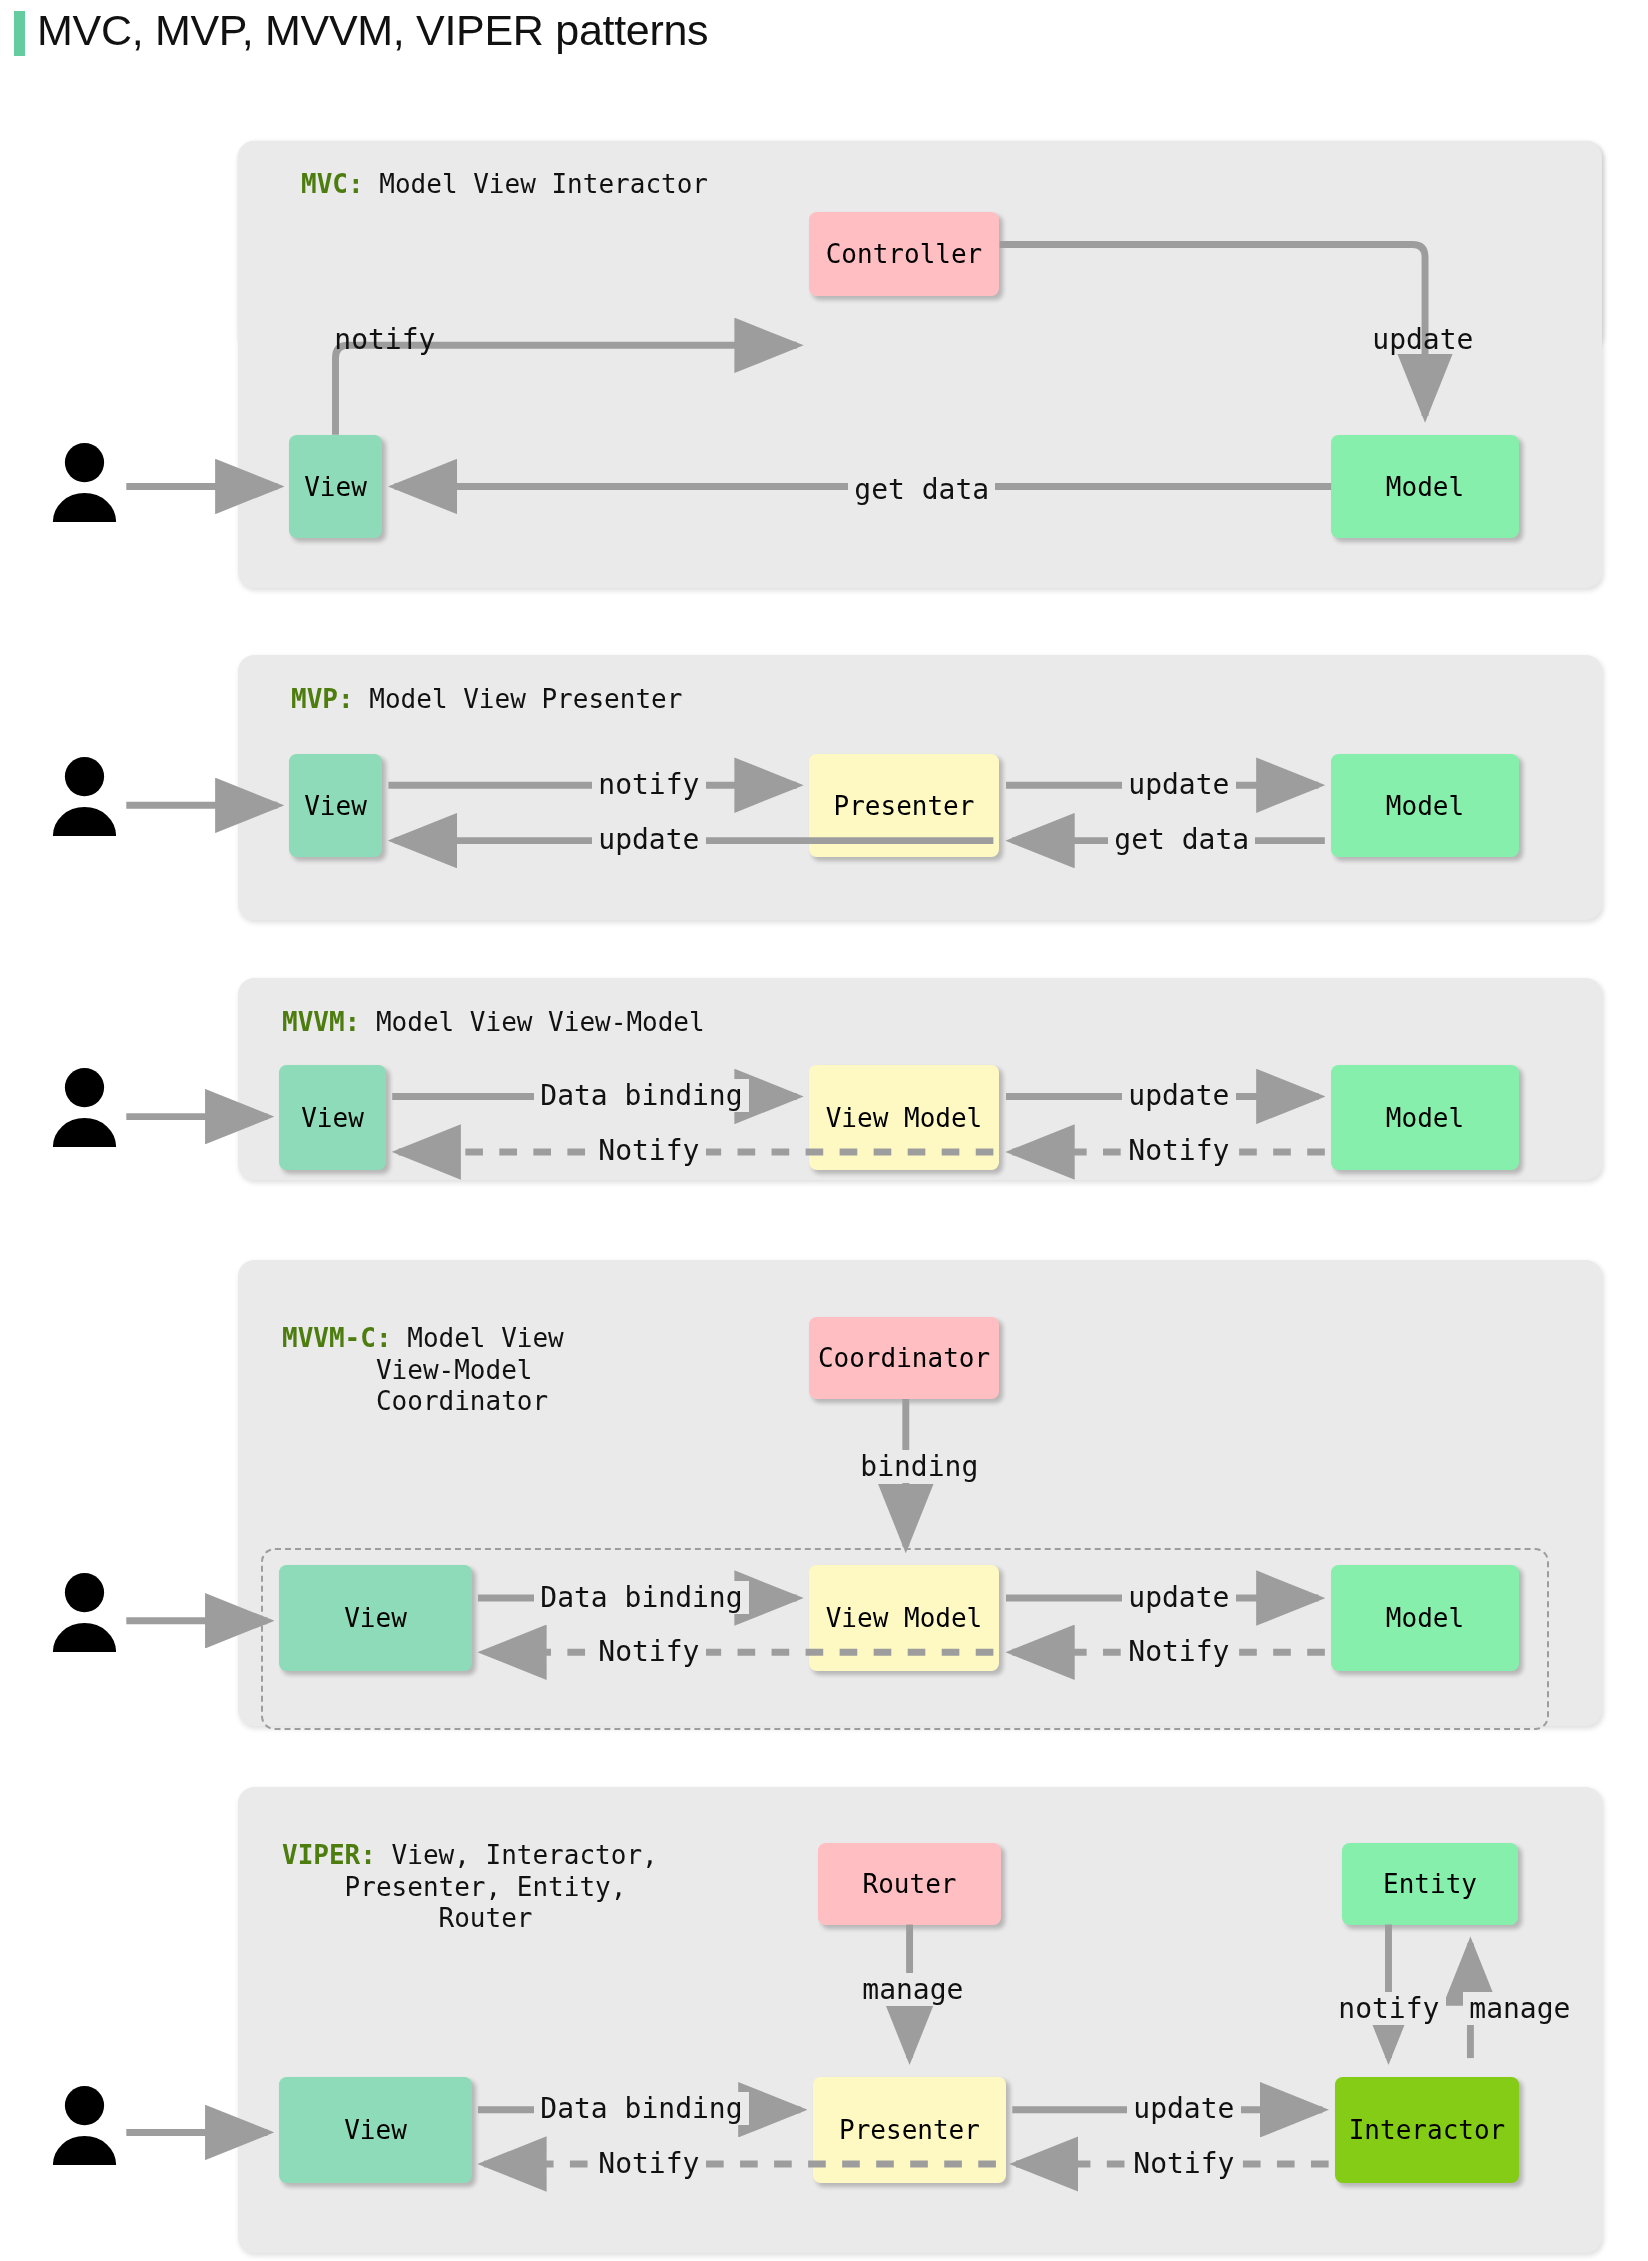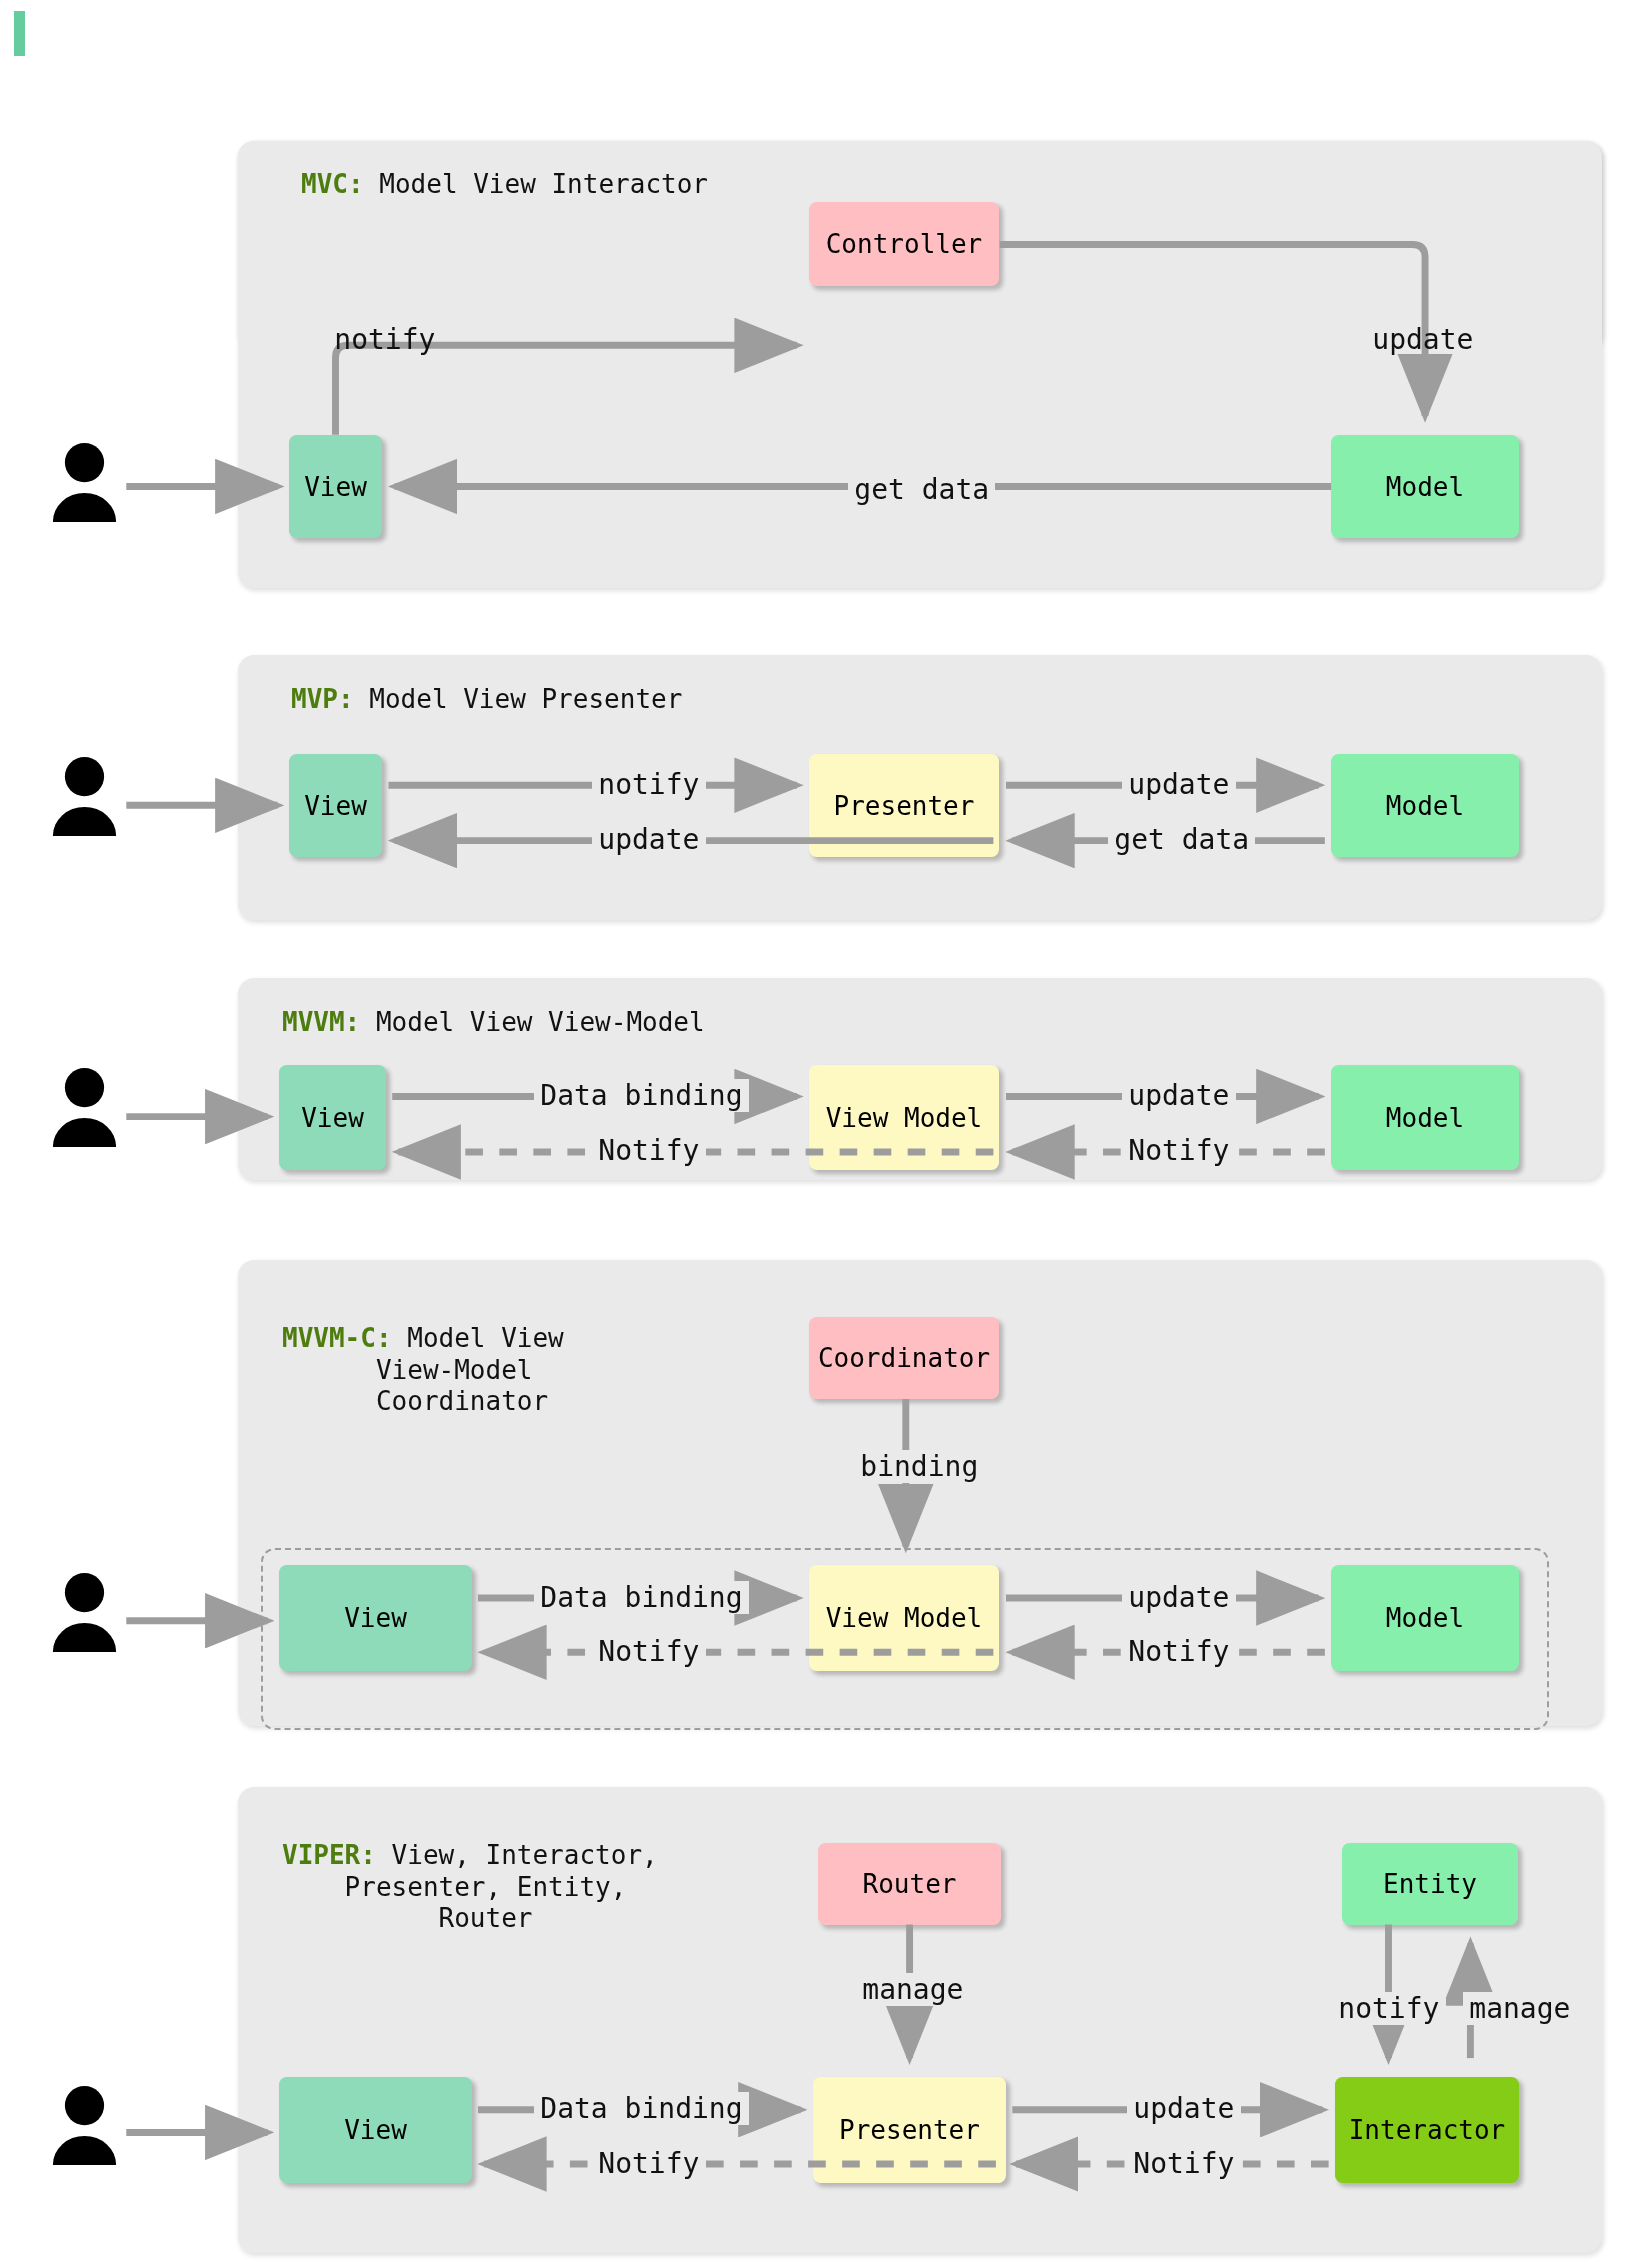--- a/index.html
+++ b/index.html
@@ -87,34 +87,35 @@
     position: absolute;
     border: 2.5px dashed #9d9d9d;
     border-radius: 14px;
   }
 </style>
 </head>
 <body>
 
 <div id="header">
   <div id="accent-bar"></div>
+  <div id="page-title">MVC, MVP, MVVM, VIPER patterns</div>
 </div>
 
 <div class="panel" id="panel-mvc" style="top:141px; height:207px;"></div>
 <div class="panel" style="top:141px; height:207px; background:transparent; box-shadow:none;"></div>
 <div class="panel" id="panel-mvc-real" style="top:141px; height:447px;"></div>
 
 <div class="panel-title" style="left:301px; top:169px;"><span class="key">MVC:</span><span> Model View Interactor</span></div>
 
 <svg class="actor" style="left:49px; top:441px;" viewBox="0 0 112 128">
   <circle cx="56" cy="34" r="31" fill="#000"></circle>
   <path d="M6 128 a50 46 0 0 1 100 0 z" fill="#000"></path>
 </svg>
 
-<div class="node n-pink" style="left:809px; top:202px; width:190px; height:84px;">
+<div class="node n-pink" style="left:809px; top:212px; width:190px; height:84px;">
     <span>Controller</span>
   </div>
 <div class="node n-green" style="left:289px; top:435px; width:93px; height:103px;">
     <span>View</span>
   </div>
 <div class="node n-purple" style="left:1331px; top:435px; width:188px; height:103px;">
     <span>Model</span>
   </div>
 
 <svg class="wires" style="left:0; top:0; width:1649px; height:2261px;" viewBox="0 0 2616 3588" width="1649" height="2261">

